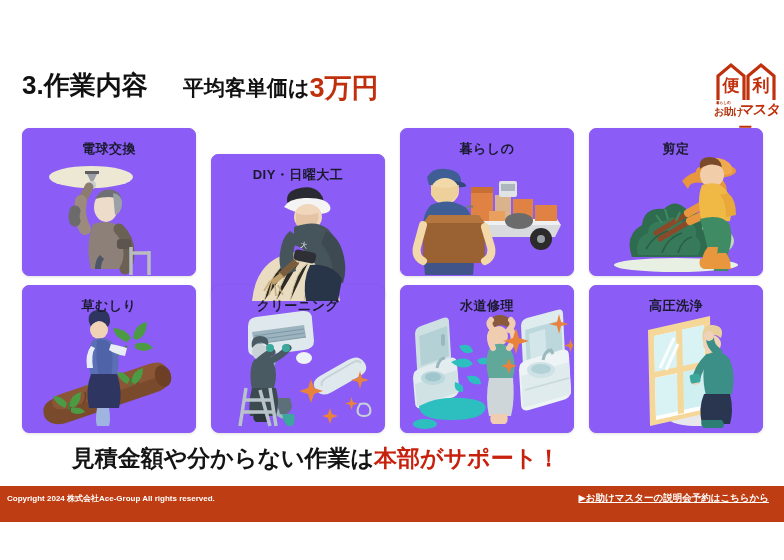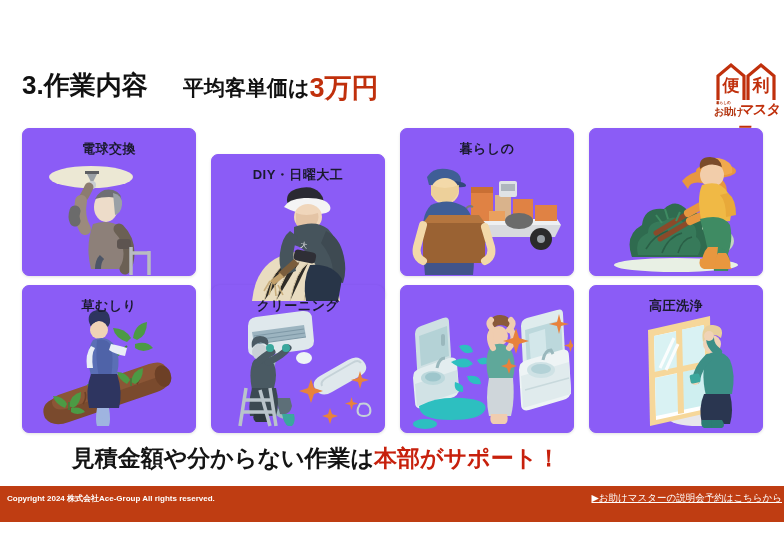--- a/index.html
+++ b/index.html
@@ -169,24 +169,24 @@
     position: absolute;
     left: 7px;
     top: 7px;
     font-size: 8px;
     font-weight: bold;
     color: #ffffff;
     white-space: nowrap;
   }
   .footer-link {
     position: absolute;
-    right: 2px;
+    right: 15px;
     top: 6px;
     font-size: 9.5px;
-    font-weight: normal;
+    font-weight: bold;
     color: #ffffff;
     text-decoration: underline;
     white-space: nowrap;
     cursor: pointer;
   }
 </style>
 </head>
 <body>
 
 <div class="slide">
@@ -302,20 +302,21 @@
         <path d="M30 76 q18 -8 34 2 q10 8 8 34 l-48 2 q-6 -26 6 -38z" fill="#3f5e96"></path>
         <path d="M24 112 h48 q2 18 0 34 h-48q-2 -18 0 -34z" fill="#41548a"></path>
         <rect x="22" y="94" width="62" height="40" rx="3" fill="#9a6233"></rect>
         <path d="M22 94 h62 l-6 -8 h-50z" fill="#b5763f"></path>
         <path d="M22 96 l-6 22 q-2 10 6 14" stroke="#f3d9a9" stroke-width="8" fill="none" stroke-linecap="round"></path>
         <path d="M84 98 l6 20 q2 10 -6 14" stroke="#f3d9a9" stroke-width="8" fill="none" stroke-linecap="round"></path>
       </svg>
     </div>
 
     <div class="card" style="left:567px;top:0px;">
+      <div class="card-label">剪定</div>
       <svg class="card-art" viewBox="0 0 172 146">
         <ellipse cx="86" cy="136" rx="62" ry="7" fill="#e8f0e4"></ellipse>
         <ellipse cx="118" cy="112" rx="26" ry="16" fill="#c4d8c0"></ellipse>
 
         <path d="M42 128 q-8 -22 10 -32 q2 -18 22 -16 q12 -12 24 2 q16 0 14 18 q12 8 2 28z" fill="#2f6b4f"></path>
         <path d="M48 126 q-4 -16 10 -22 q0 -12 16 -12 q10 -8 20 2 q14 -2 12 14 q8 6 2 18z" fill="#377a5a"></path>
         <g stroke="#2a5f46" stroke-width="1.6" fill="none">
           <path d="M56 120 q8 -14 22 -18"></path>
           <path d="M72 124 q6 -16 20 -20"></path>
           <path d="M88 124 q4 -14 14 -16"></path>
@@ -439,20 +440,21 @@
           <path d="M96 102 l3 -9 l3 9 l9 3 l-9 3 l-3 9 l-3 -9 l-9 -3z"></path>
           <path d="M146 92 l2 -7 l2 7 l7 2 l-7 2 l-2 7 l-2 -7 l-7 -2z"></path>
           <path d="M116 128 l2 -6 l2 6 l6 2 l-6 2 l-2 6 l-2 -6 l-6 -2z"></path>
           <path d="M138 116 l1.5 -5 l1.5 5 l5 1.5 l-5 1.5 l-1.5 5 l-1.5 -5 l-5 -1.5z"></path>
         </g>
         <path d="M148 118 q8 -2 10 4 q2 8 -6 8 q-8 0 -6 -8z" fill="none" stroke="#c5d2d8" stroke-width="2"></path>
       </svg>
     </div>
 
     <div class="card" style="left:378px;top:157px;">
+      <div class="card-label">水道修理</div>
       <svg class="card-art" viewBox="0 0 172 146">
 
         <path d="M14 48 q0 -6 6 -8 l22 -8 q6 -2 6 4 l2 34 q0 6 -6 8 l-22 8 q-6 2 -6 -4z" fill="#cfe0e3"></path>
         <path d="M18 50 l28 -10 l2 30 l-28 10z" fill="#b4d2d6"></path>
         <rect x="40" y="48" width="4" height="12" rx="2" fill="#9ab8bd"></rect>
         <path d="M12 92 q0 -8 8 -10 l28 -10 q8 -2 8 6 l2 24 q0 8 -8 10 l-28 10 q-8 2 -8 -6z" fill="#e3edef"></path>
         <path d="M14 98 l42 -14 l2 22 l-42 14z" fill="#d1e2e5"></path>
         <ellipse cx="32" cy="92" rx="12" ry="7" fill="#bcd8dc"></ellipse>
         <ellipse cx="32" cy="91" rx="8" ry="4.5" fill="#9ec6cc"></ellipse>
         <path d="M36 82 q2 -10 8 -10" stroke="#9ab8bd" stroke-width="3" fill="none"></path>

